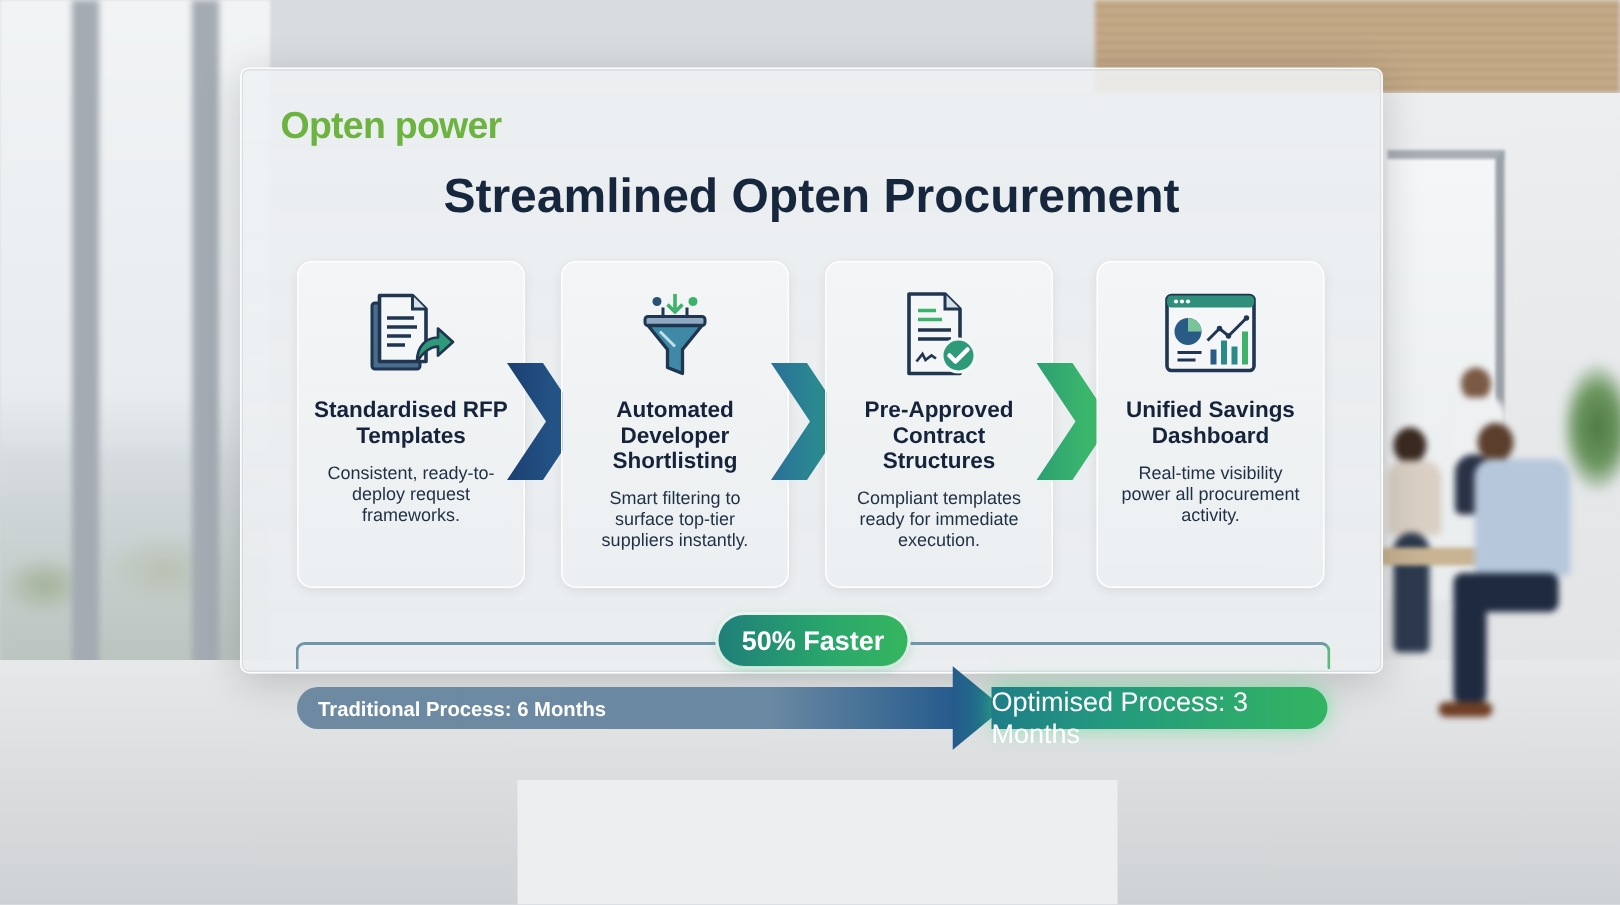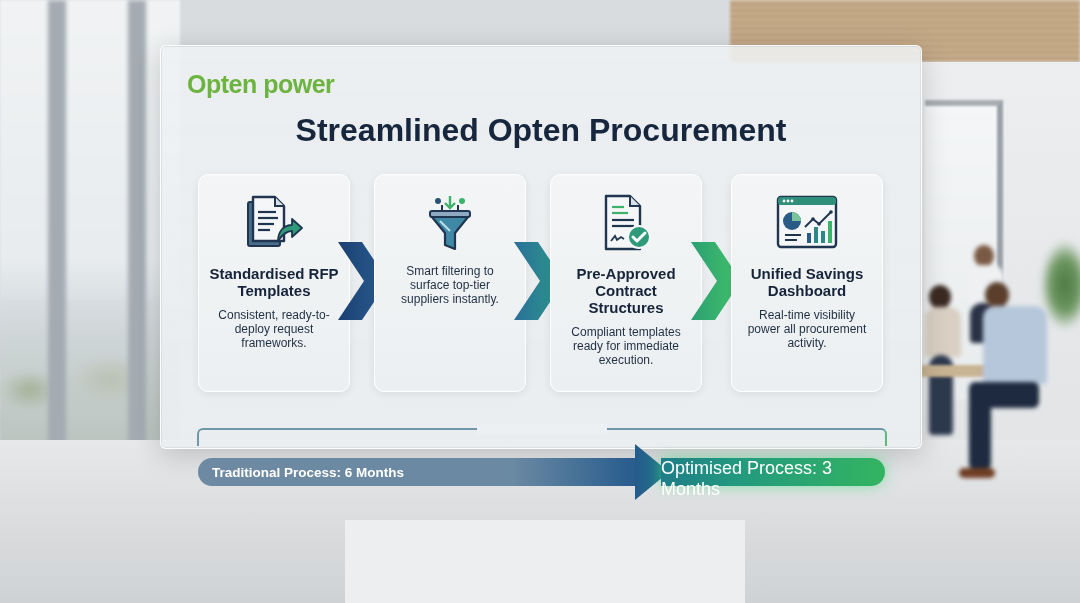--- a/index.html
+++ b/index.html
@@ -210,20 +210,21 @@
       <circle cx="20" cy="8" r="3" fill="#2a5176"></circle>
       <circle cx="44" cy="8" r="3" fill="#3cb26a"></circle>
       <line x1="32" y1="3" x2="32" y2="13" stroke="#3cb26a" stroke-width="2.4"></line>
       <path d="M27 10 L32 15 L37 10" fill="none" stroke="#3cb26a" stroke-width="2.4"></path>
       <line x1="24" y1="12" x2="24" y2="18" stroke="#1f3550" stroke-width="2"></line>
       <line x1="40" y1="12" x2="40" y2="18" stroke="#1f3550" stroke-width="2"></line>
       <rect x="12" y="18" width="40" height="6" rx="2" fill="#8fa9c2" stroke="#1f3550" stroke-width="2"></rect>
       <path d="M14 24 H50 L37 40 V56 L27 52 V40 Z" fill="#3f88a6" stroke="#1f3550" stroke-width="2.2" stroke-linejoin="round"></path>
       <path d="M22 28 L32 38" stroke="#bfe0ea" stroke-width="2" fill="none"></path>
     </svg>
+    <div class="card-title">Automated Developer Shortlisting</div>
     <div class="card-desc">Smart filtering to surface top-tier suppliers instantly.</div>
   </div>
 
   <svg class="chev" viewBox="0 0 52 78" style="left:353px;">
     <defs>
         <linearGradient id="g2" x1="0" x2="1">
           <stop offset="0" stop-color="#2a6f99"></stop>
           <stop offset="1" stop-color="#2b9a8a"></stop>
         </linearGradient>
       </defs>
@@ -275,20 +276,21 @@
       <circle cx="38" cy="26" r="1.8" fill="#1f3550"></circle>
         <circle cx="44" cy="31" r="1.8" fill="#1f3550"></circle>
         <circle cx="56" cy="19" r="1.8" fill="#1f3550"></circle>
     </svg>
     <div class="card-title">Unified Savings Dashboard</div>
     <div class="card-desc">Real-time visibility power all procurement activity.</div>
   </div>
 
   <div class="bracket"></div>
   <div class="bracket-mask"></div>
+  <div class="badge">50% Faster</div>
 
   <div class="bar-trad">
     <span>Traditional Process: 6 Months</span>
   </div>
   <svg class="bar-arrow-head" viewBox="0 0 40 56">
     <defs>
         <linearGradient id="ga" x1="0" x2="1">
           <stop offset="0" stop-color="#255a8c"></stop>
           <stop offset="1" stop-color="#1f7d88"></stop>
         </linearGradient>

